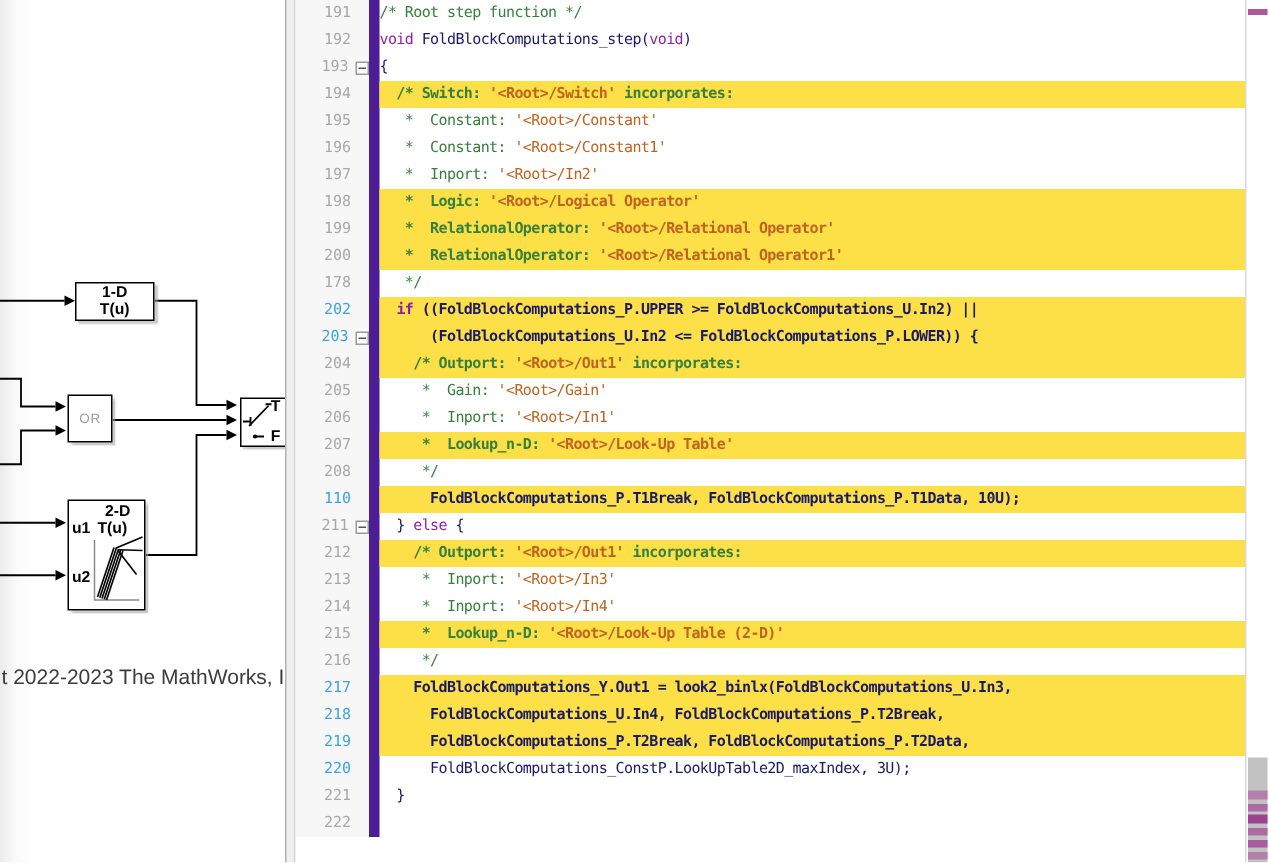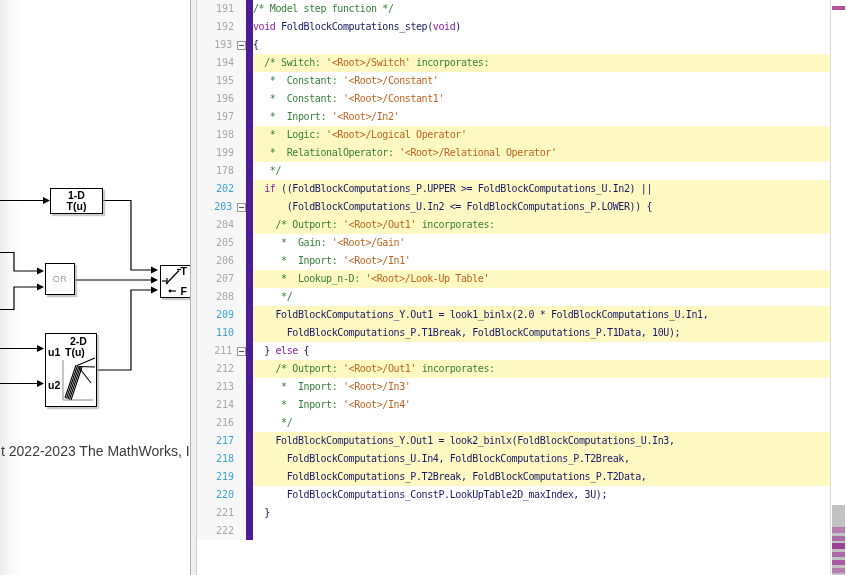--- a/index.html
+++ b/index.html
@@ -55,21 +55,21 @@
   .ln{display:inline-block;width:37px;text-align:right;color:#a8a8a8;font-size:10px;letter-spacing:0;}
   .ln.act{color:#3da3d9;}
   .foldbox{
     display:inline-block;width:9px;height:9px;margin-left:5px;
     border:1px solid #9a9a9a;background:#fcfcfc;box-sizing:border-box;position:relative;
   }
   .foldbox::after{
     content:"";position:absolute;left:1px;right:1px;top:3px;height:1px;background:#555;
   }
   .codecell{flex:1;color:#1a1a66;}
-  .row.hl .codecell{background:#fef9c3;}
+  .row.hl .codecell{background:#fde047;font-weight:bold;}
   .seg-k{color:#8b1fa8;}
   .seg-c{color:#377f3c;}
   .seg-s{color:#bf6320;}
   .seg-p{color:#1a1a66;}
   
   .scrollbar{
     position:absolute;right:0;top:0;width:16px;height:575px;background:#ffffff;
     border-left:1px solid #d9d9d9;box-sizing:border-box;
   }
   .sb-marker{position:absolute;left:1px;right:1px;}
@@ -153,43 +153,44 @@
       <line x1="16" y1="3.5" x2="20" y2="3.5" stroke="#000" stroke-width="1.2"></line>
     </svg>
   </div>
 
   <div class="copyright">t 2022-2023 The MathWorks, Inc.</div>
 </div>
 
 <div class="splitter"></div>
 
 <div class="code-panel" id="codePanel">
-    <div class="row"><div class="gutter"><span class="ln">191</span></div><div class="codecell"><span class="seg-c">/* Model step function */</span></div></div>
+    <div class="row"><div class="gutter"><span class="ln">191</span></div><div class="codecell"><span class="seg-c">/* Root step function */</span></div></div>
     <div class="row"><div class="gutter"><span class="ln">192</span></div><div class="codecell"><span class="seg-k">void</span><span class="seg-p"> FoldBlockComputations_step(</span><span class="seg-k">void</span><span class="seg-p">)</span></div></div>
     <div class="row"><div class="gutter"><span class="ln">193</span><span class="foldbox"></span></div><div class="codecell"><span class="seg-p">{</span></div></div>
     <div class="row hl"><div class="gutter"><span class="ln">194</span></div><div class="codecell"><span class="seg-c">  /* Switch: </span><span class="seg-s">'&lt;Root&gt;/Switch'</span><span class="seg-c"> incorporates:</span></div></div>
     <div class="row"><div class="gutter"><span class="ln">195</span></div><div class="codecell"><span class="seg-c">   *  Constant: </span><span class="seg-s">'&lt;Root&gt;/Constant'</span></div></div>
     <div class="row"><div class="gutter"><span class="ln">196</span></div><div class="codecell"><span class="seg-c">   *  Constant: </span><span class="seg-s">'&lt;Root&gt;/Constant1'</span></div></div>
     <div class="row"><div class="gutter"><span class="ln">197</span></div><div class="codecell"><span class="seg-c">   *  Inport: </span><span class="seg-s">'&lt;Root&gt;/In2'</span></div></div>
     <div class="row hl"><div class="gutter"><span class="ln">198</span></div><div class="codecell"><span class="seg-c">   *  Logic: </span><span class="seg-s">'&lt;Root&gt;/Logical Operator'</span></div></div>
     <div class="row hl"><div class="gutter"><span class="ln">199</span></div><div class="codecell"><span class="seg-c">   *  RelationalOperator: </span><span class="seg-s">'&lt;Root&gt;/Relational Operator'</span></div></div>
+    <div class="row hl"><div class="gutter"><span class="ln">200</span></div><div class="codecell"><span class="seg-c">   *  RelationalOperator: </span><span class="seg-s">'&lt;Root&gt;/Relational Operator1'</span></div></div>
     <div class="row"><div class="gutter"><span class="ln">178</span></div><div class="codecell"><span class="seg-c">   */</span></div></div>
     <div class="row hl"><div class="gutter"><span class="ln act">202</span></div><div class="codecell"><span class="seg-p">  </span><span class="seg-k">if</span><span class="seg-p"> ((FoldBlockComputations_P.UPPER &gt;= FoldBlockComputations_U.In2) ||</span></div></div>
     <div class="row hl"><div class="gutter"><span class="ln act">203</span><span class="foldbox"></span></div><div class="codecell"><span class="seg-p">      (FoldBlockComputations_U.In2 &lt;= FoldBlockComputations_P.LOWER)) {</span></div></div>
     <div class="row hl"><div class="gutter"><span class="ln">204</span></div><div class="codecell"><span class="seg-c">    /* Outport: </span><span class="seg-s">'&lt;Root&gt;/Out1'</span><span class="seg-c"> incorporates:</span></div></div>
     <div class="row"><div class="gutter"><span class="ln">205</span></div><div class="codecell"><span class="seg-c">     *  Gain: </span><span class="seg-s">'&lt;Root&gt;/Gain'</span></div></div>
     <div class="row"><div class="gutter"><span class="ln">206</span></div><div class="codecell"><span class="seg-c">     *  Inport: </span><span class="seg-s">'&lt;Root&gt;/In1'</span></div></div>
     <div class="row hl"><div class="gutter"><span class="ln">207</span></div><div class="codecell"><span class="seg-c">     *  Lookup_n-D: </span><span class="seg-s">'&lt;Root&gt;/Look-Up Table'</span></div></div>
     <div class="row"><div class="gutter"><span class="ln">208</span></div><div class="codecell"><span class="seg-c">     */</span></div></div>
-    <div class="row hl"><div class="gutter"><span class="ln act">209</span></div><div class="codecell"><span class="seg-p">    FoldBlockComputations_Y.Out1 = look1_binlx(2.0 * FoldBlockComputations_U.In1,</span></div></div>
     <div class="row hl"><div class="gutter"><span class="ln act">110</span></div><div class="codecell"><span class="seg-p">      FoldBlockComputations_P.T1Break, FoldBlockComputations_P.T1Data, 10U);</span></div></div>
     <div class="row"><div class="gutter"><span class="ln">211</span><span class="foldbox"></span></div><div class="codecell"><span class="seg-p">  } </span><span class="seg-k">else</span><span class="seg-p"> {</span></div></div>
     <div class="row hl"><div class="gutter"><span class="ln">212</span></div><div class="codecell"><span class="seg-c">    /* Outport: </span><span class="seg-s">'&lt;Root&gt;/Out1'</span><span class="seg-c"> incorporates:</span></div></div>
     <div class="row"><div class="gutter"><span class="ln">213</span></div><div class="codecell"><span class="seg-c">     *  Inport: </span><span class="seg-s">'&lt;Root&gt;/In3'</span></div></div>
     <div class="row"><div class="gutter"><span class="ln">214</span></div><div class="codecell"><span class="seg-c">     *  Inport: </span><span class="seg-s">'&lt;Root&gt;/In4'</span></div></div>
+    <div class="row hl"><div class="gutter"><span class="ln">215</span></div><div class="codecell"><span class="seg-c">     *  Lookup_n-D: </span><span class="seg-s">'&lt;Root&gt;/Look-Up Table (2-D)'</span></div></div>
     <div class="row"><div class="gutter"><span class="ln">216</span></div><div class="codecell"><span class="seg-c">     */</span></div></div>
     <div class="row hl"><div class="gutter"><span class="ln act">217</span></div><div class="codecell"><span class="seg-p">    FoldBlockComputations_Y.Out1 = look2_binlx(FoldBlockComputations_U.In3,</span></div></div>
     <div class="row hl"><div class="gutter"><span class="ln act">218</span></div><div class="codecell"><span class="seg-p">      FoldBlockComputations_U.In4, FoldBlockComputations_P.T2Break,</span></div></div>
     <div class="row hl"><div class="gutter"><span class="ln act">219</span></div><div class="codecell"><span class="seg-p">      FoldBlockComputations_P.T2Break, FoldBlockComputations_P.T2Data,</span></div></div>
     <div class="row"><div class="gutter"><span class="ln act">220</span></div><div class="codecell"><span class="seg-p">      FoldBlockComputations_ConstP.LookUpTable2D_maxIndex, 3U);</span></div></div>
     <div class="row"><div class="gutter"><span class="ln">221</span></div><div class="codecell"><span class="seg-p">  }</span></div></div>
     <div class="row"><div class="gutter"><span class="ln">222</span></div><div class="codecell"></div></div>
   </div>
 
 <div class="scrollbar" id="scrollBar">

